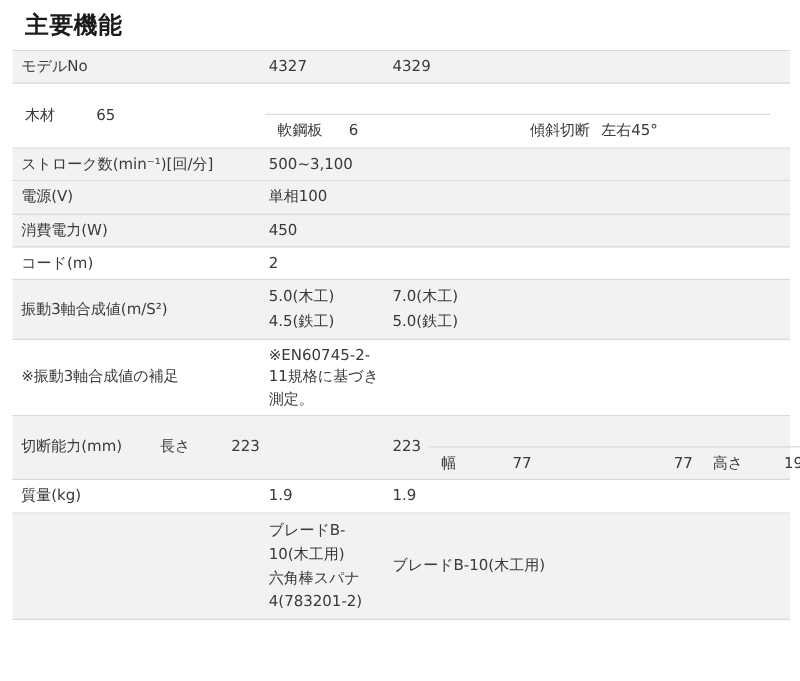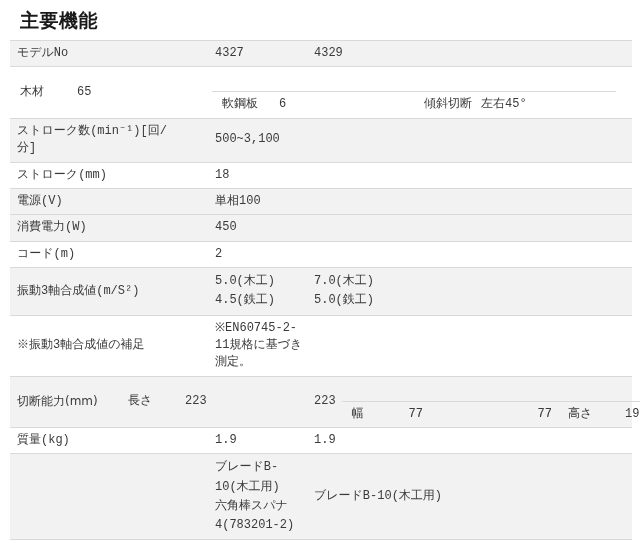--- a/index.html
+++ b/index.html
@@ -32,21 +32,21 @@
   }
   
   .row {
     display: grid;
     grid-template-columns: 108px 65px 129px 1fr;
     align-items: center;
     border-bottom: 1px solid var(--border);
     min-height: 25px;
   }
   .row.alt, .grow.alt { background: var(--row-alt-bg); }
-  .cell { line-height: 1.45; font-family: Liberation Mono, monospace; }
+  .cell { line-height: 1.45; }
   .label { grid-column: 1 / 3; padding: 4px 6px 4px 7px; }
   .v1 { grid-column: 3 / 4; padding: 4px 6px 4px 2px; margin-left: 30px; }
   .v2 { grid-column: 4 / 5; padding: 4px 6px 4px 2px; }
   .multi div { line-height: 1.6; }
   .tall { min-height: 42px; }
   .taller { min-height: 57px; }
   
   .grow {
     display: flex;
     border-bottom: 1px solid var(--border);
@@ -102,24 +102,20 @@
         <div class="cell sv2"></div>
       </div>
     </div>
   </div>
 
   <div class="row alt">
     <div class="cell label">ストローク数(min⁻¹)[回/分]</div>
     <div class="cell v1">500~3,100</div>
   </div>
 
-  <div class="row">
-    <div class="cell label">ストローク(mm)</div>
-    <div class="cell v1">18</div>
-  </div>
 
   <div class="row alt">
     <div class="cell label">電源(V)</div>
     <div class="cell v1">単相100</div>
   </div>
 
 
   <div class="row alt">
     <div class="cell label">消費電力(W)</div>
     <div class="cell v1">450</div>

